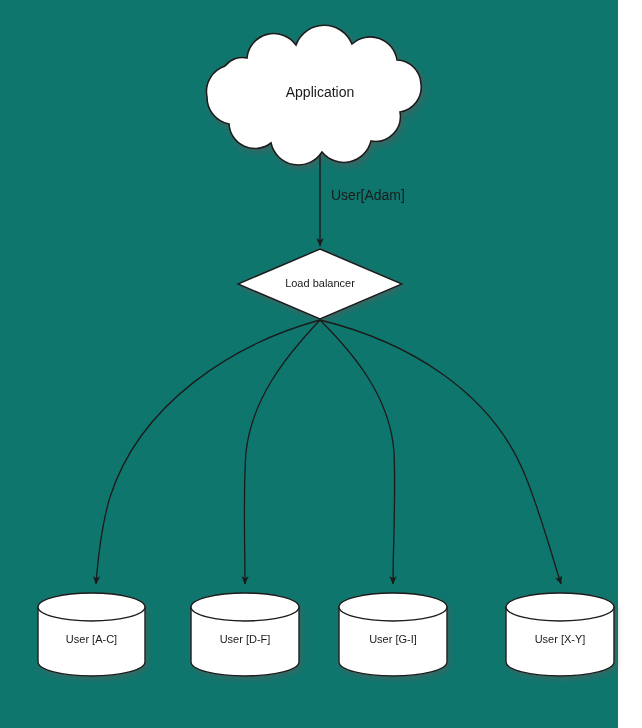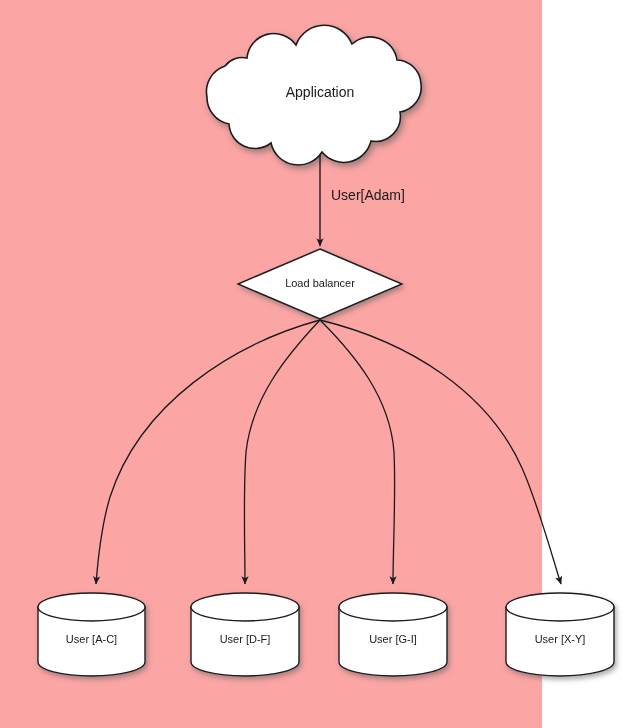--- a/index.html
+++ b/index.html
@@ -9,23 +9,23 @@
     background: #ffffff;
   }
   body {
     width: 642px;
     height: 728px;
     font-family: "Liberation Sans", sans-serif;
     overflow: hidden;
   }
   #diagram-root {
     position: relative;
-    width: 542px;
+    width: 618px;
     height: 728px;
-    background: #fca5a5;
+    background: #0f766e;
   }
   #diagram-svg {
     position: absolute;
     top: 0;
     left: 0;
     width: 642px;
     height: 728px;
     display: block;
   }
   .node-label {

